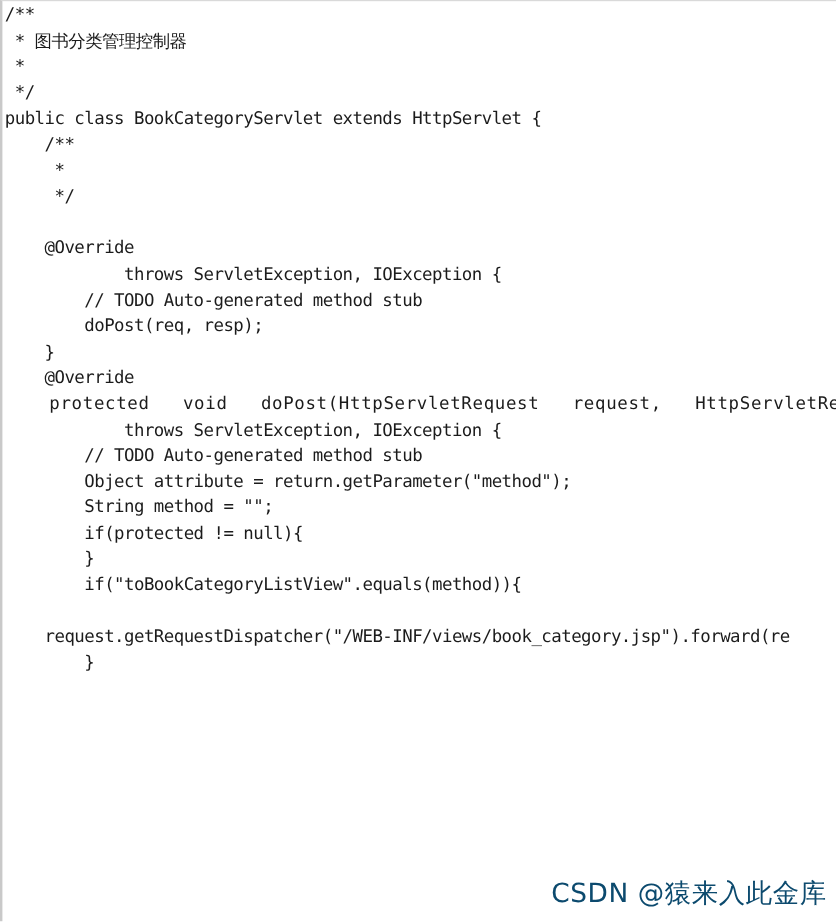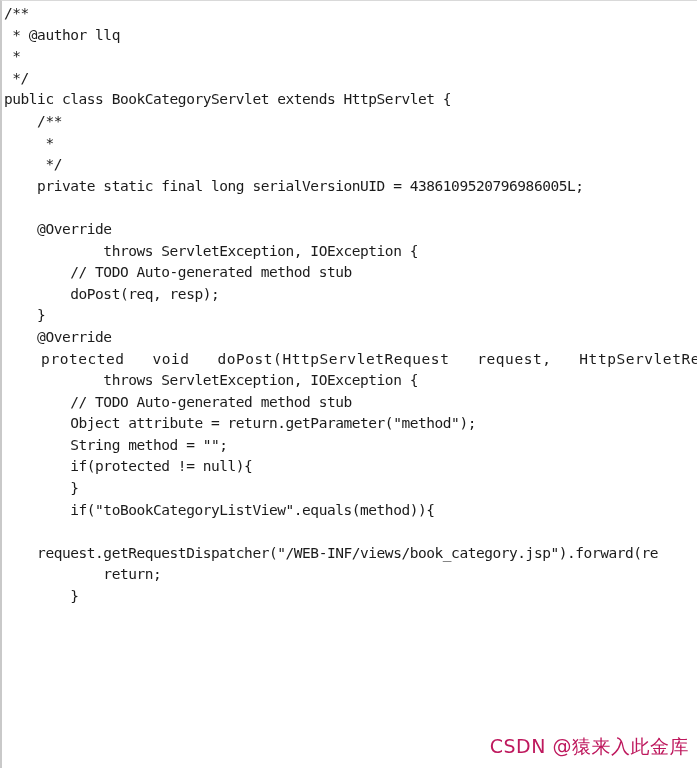--- a/index.html
+++ b/index.html
@@ -49,56 +49,54 @@
   
   .code-line.wide {
     letter-spacing: 0.55px;
   }
 
   .watermark {
     position: absolute;
     right: 8px;
     bottom: 8px;
     font-family: "DejaVu Sans", "Liberation Sans", sans-serif;
-    font-size: 19px;
-    color: #be185d;
+    font-size: 22px;
+    color: #0c4a6e;
     white-space: pre;
     letter-spacing: 0.5px;
     pointer-events: none;
     user-select: none;
   }
 </style>
 </head>
 <body>
 
 <div id="code-block">
   <div id="code-lines">
       <div class="code-line">/**</div>
-      <div class="code-line"> * @author llq</div>
+      <div class="code-line"> * 图书分类管理控制器</div>
       <div class="code-line"> *</div>
       <div class="code-line"> */</div>
       <div class="code-line">public class BookCategoryServlet extends HttpServlet {</div>
       <div class="code-line">    /**</div>
       <div class="code-line">     *</div>
       <div class="code-line">     */</div>
-      <div class="code-line">    private static final long serialVersionUID = 4386109520796986005L;</div>
       <div class="code-line"></div>
       <div class="code-line">    @Override</div>
       <div class="code-line">            throws ServletException, IOException {</div>
       <div class="code-line">        // TODO Auto-generated method stub</div>
       <div class="code-line">        doPost(req, resp);</div>
       <div class="code-line">    }</div>
       <div class="code-line">    @Override</div>
       <div class="code-line wide">    protected   void   doPost(HttpServletRequest   request,   HttpServletResponse</div>
       <div class="code-line">            throws ServletException, IOException {</div>
       <div class="code-line">        // TODO Auto-generated method stub</div>
       <div class="code-line">        Object attribute = return.getParameter("method");</div>
       <div class="code-line">        String method = "";</div>
       <div class="code-line">        if(protected != null){</div>
       <div class="code-line">        }</div>
       <div class="code-line">        if("toBookCategoryListView".equals(method)){</div>
       <div class="code-line"></div>
       <div class="code-line">    request.getRequestDispatcher("/WEB-INF/views/book_category.jsp").forward(re</div>
-      <div class="code-line">            return;</div>
       <div class="code-line">        }</div>
     </div>
   <div class="watermark">CSDN @猿来入此金库</div>
 </div>
 
 </body></html>

